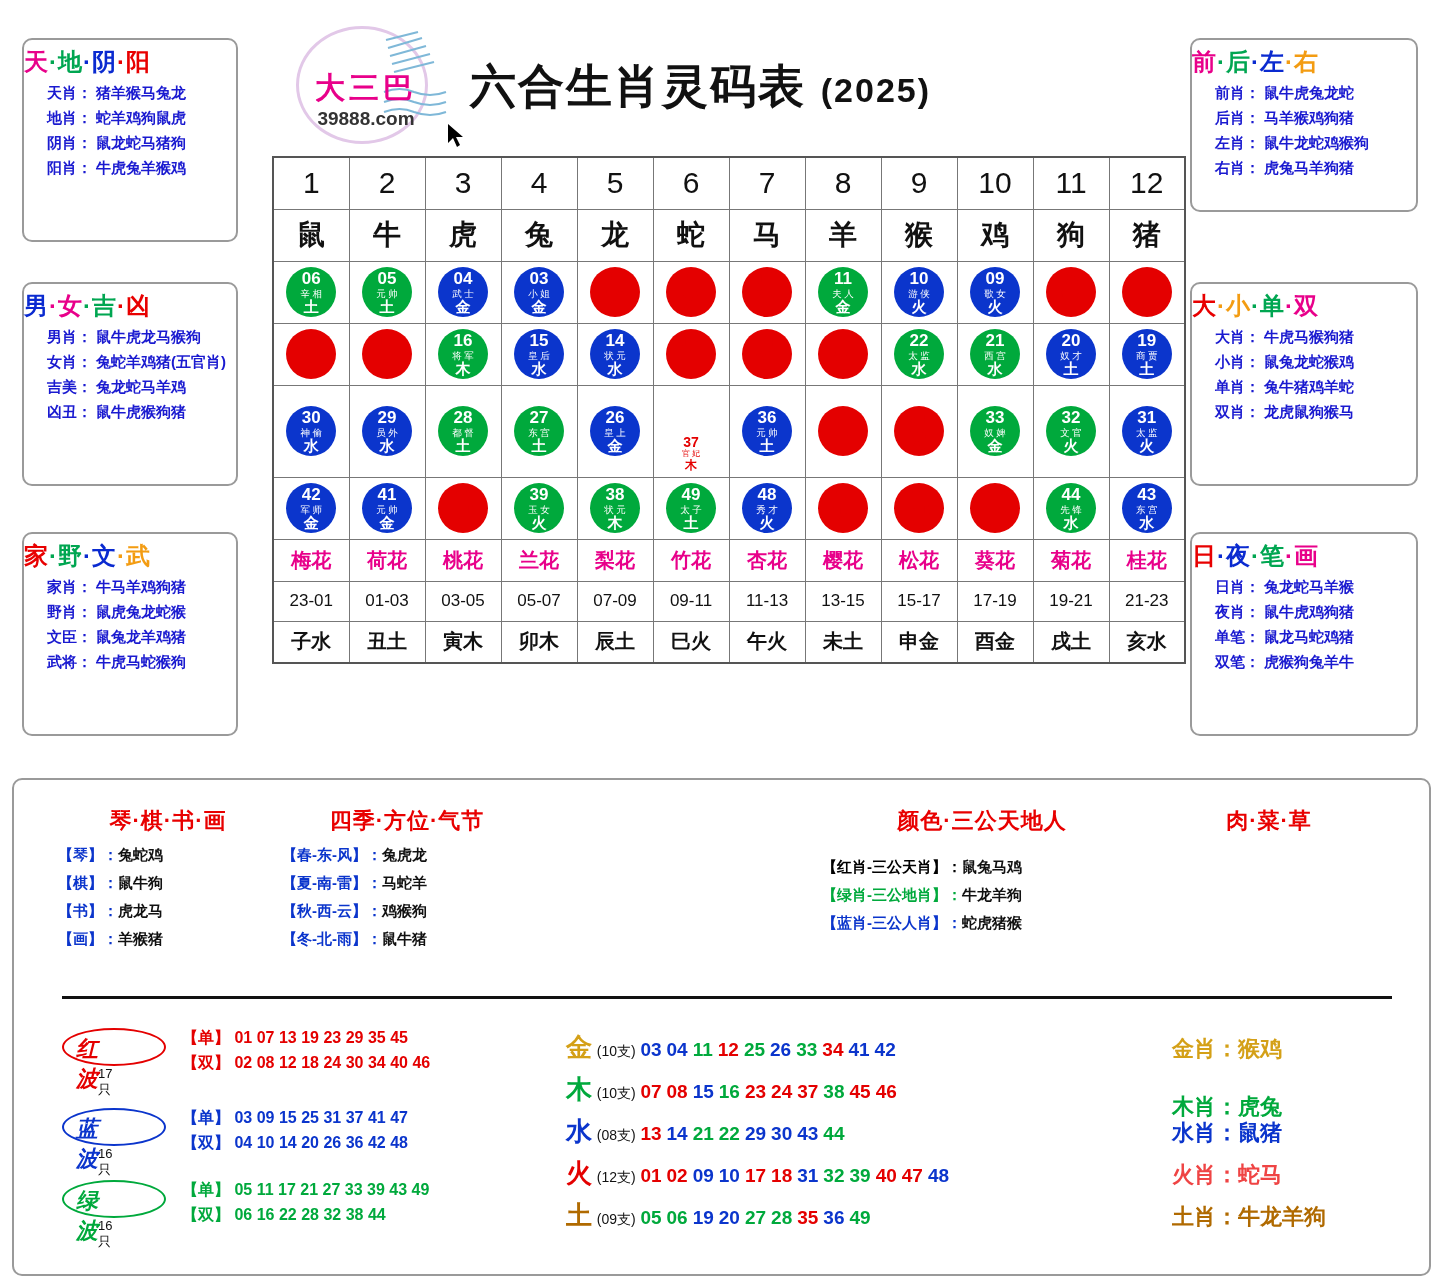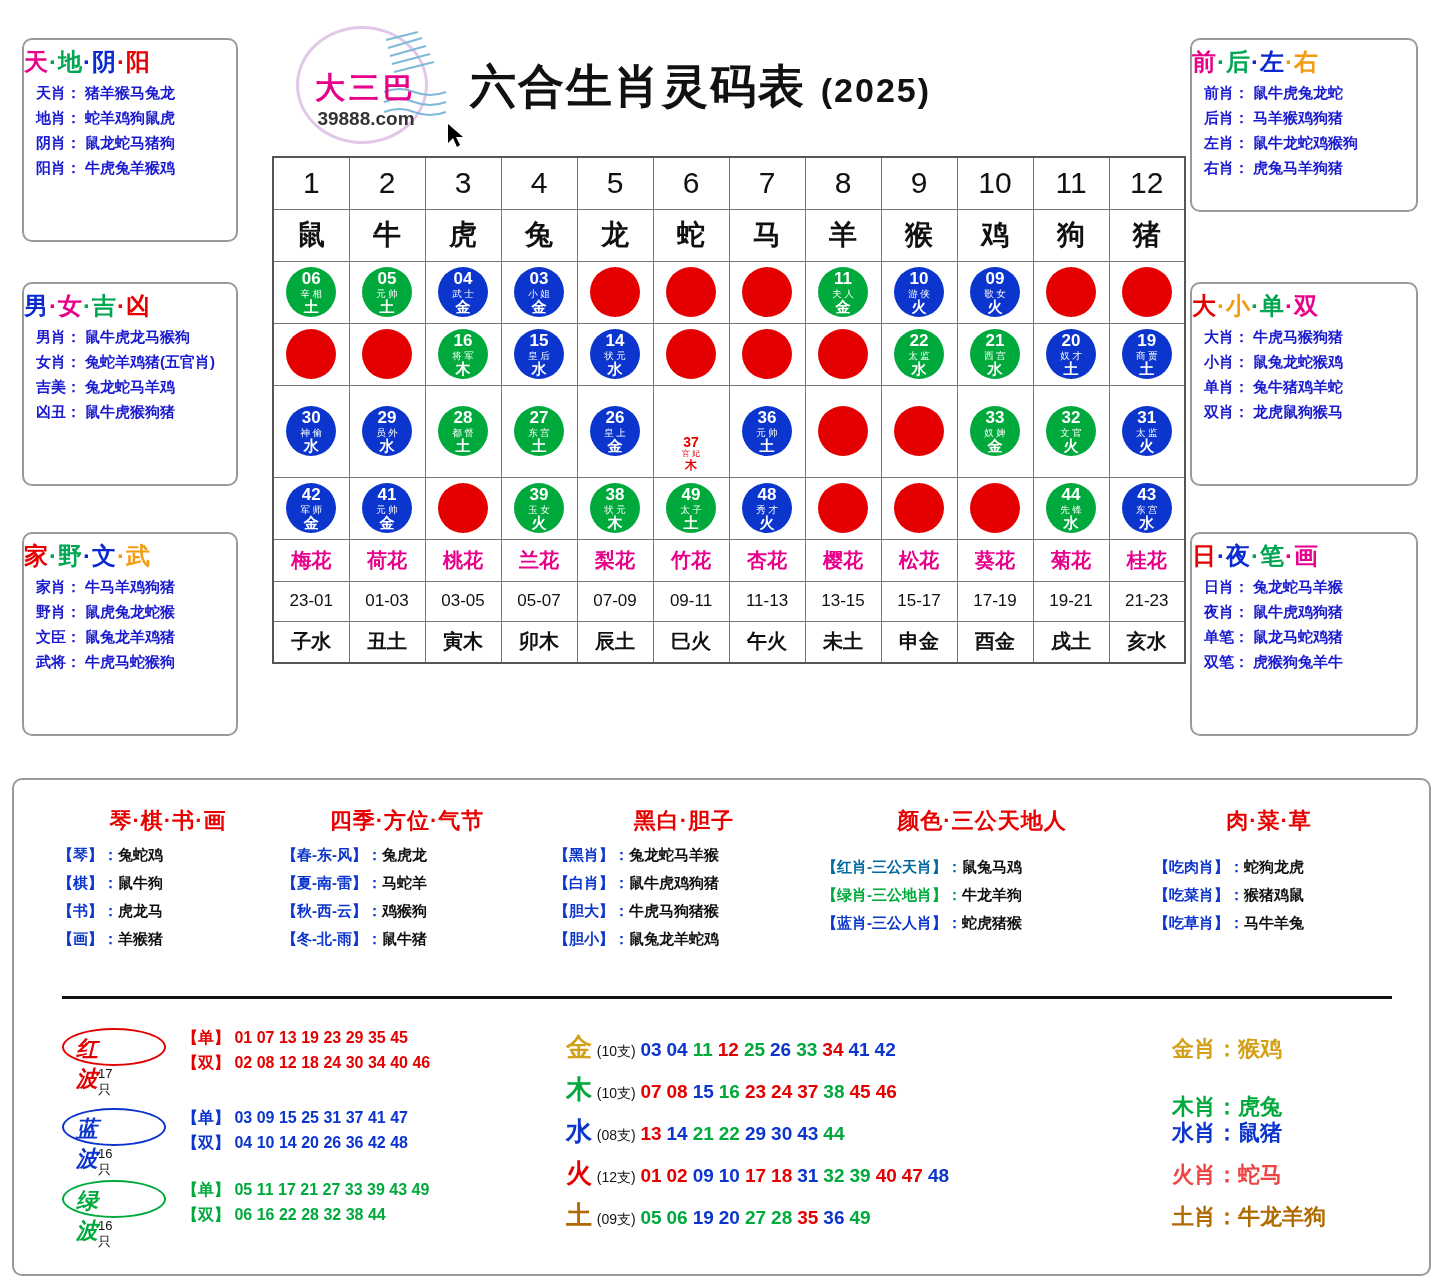--- a/index.html
+++ b/index.html
@@ -16,21 +16,21 @@
   .panel{
     border:2px solid #9a9a9a;border-radius:10px;background:#fff;
     position:absolute;box-sizing:border-box;
   }
   .panel-title{
     text-align:left;font-weight:bold;font-size:24px;letter-spacing:1px;
     margin-top:6px;margin-bottom:4px;
   }
   .panel-row{
     font-size:15px;color:#1a1ad0;display:flex;align-items:flex-start;
-    margin:6px 0 6px 12px;white-space:nowrap;
+    margin:6px 0 6px 23px;white-space:nowrap;
   }
   .panel-row .k{color:#1a1ad0;font-weight:bold;margin-right:4px;}
   .panel-row .v{color:#1a1ad0;font-weight:bold;}
 
   
   .c1{color:#e8008a}.c2{color:#00a651}.c3{color:#0a2ad0}.c4{color:#e80000}
   .c5{color:#f39c12}
 
   
   .logo{
@@ -740,44 +740,30 @@
     </div>
     <div class="bcol" style="left:268px;width:250px;">
       <div class="bcol-title">四季·方位·气节</div>
       <div id="bc1">
           <div class="bline"><span class="bkey" style="">【春-东-风】：</span><span class="bval">兔虎龙</span></div>
           <div class="bline"><span class="bkey" style="">【夏-南-雷】：</span><span class="bval">马蛇羊</span></div>
           <div class="bline"><span class="bkey" style="">【秋-西-云】：</span><span class="bval">鸡猴狗</span></div>
           <div class="bline"><span class="bkey" style="">【冬-北-雨】：</span><span class="bval">鼠牛猪</span></div>
         </div>
     </div>
-    <div class="bcol" style="left:540px;width:260px;">
-      <div class="bcol-title">黑白·胆子</div>
-      <div id="bc2">
-          <div class="bline"><span class="bkey" style="">【黑肖】：</span><span class="bval">兔龙蛇马羊猴</span></div>
-          <div class="bline"><span class="bkey" style="">【白肖】：</span><span class="bval">鼠牛虎鸡狗猪</span></div>
-          <div class="bline"><span class="bkey" style="">【胆大】：</span><span class="bval">牛虎马狗猪猴</span></div>
-          <div class="bline"><span class="bkey" style="">【胆小】：</span><span class="bval">鼠兔龙羊蛇鸡</span></div>
-        </div>
-    </div>
     <div class="bcol" style="left:808px;width:320px;">
       <div class="bcol-title">颜色·三公天地人</div>
       <div id="bc3" style="margin-top:22px;">
-          <div class="bline"><span class="bkey" style="color:#0369a1;">【红肖-三公天肖】：</span><span class="bval">鼠兔马鸡</span></div>
+          <div class="bline"><span class="bkey" style="color:#000000;">【红肖-三公天肖】：</span><span class="bval">鼠兔马鸡</span></div>
           <div class="bline"><span class="bkey" style="color:#00a93c;">【绿肖-三公地肖】：</span><span class="bval">牛龙羊狗</span></div>
           <div class="bline"><span class="bkey" style="color:#0b35cc;">【蓝肖-三公人肖】：</span><span class="bval">蛇虎猪猴</span></div>
         </div>
     </div>
     <div class="bcol" style="left:1140px;width:230px;">
       <div class="bcol-title">肉·菜·草</div>
-      <div id="bc4" style="margin-top:22px;">
-          <div class="bline"><span class="bkey" style="">【吃肉肖】：</span><span class="bval">蛇狗龙虎</span></div>
-          <div class="bline"><span class="bkey" style="">【吃菜肖】：</span><span class="bval">猴猪鸡鼠</span></div>
-          <div class="bline"><span class="bkey" style="">【吃草肖】：</span><span class="bval">马牛羊兔</span></div>
-        </div>
     </div>
 
     <div class="hr"></div>
 
     <div id="waves">
         <div class="wave" style="left: 48px; top: 248px;">
           <div class="ell" style="border:2px solid #e40000;left:0;top:0;"></div>
           <div class="wave-name" style="color:#e40000;position:absolute;left:14px;top:6px;">红波</div>
           <div class="wave-count" style="left:36px;top:38px;">17只</div>
           <div class="wave-lines" style="left:120px;top:-4px;color:#e40000;">

